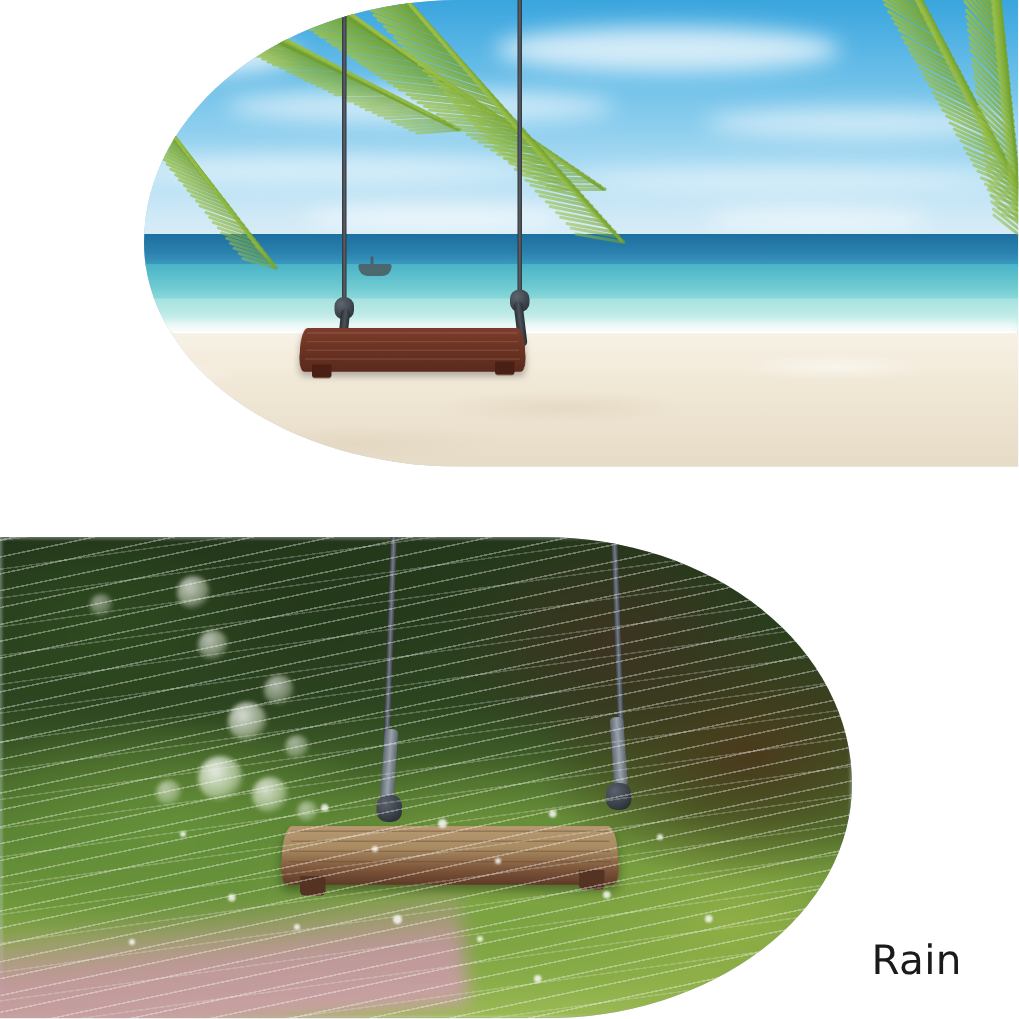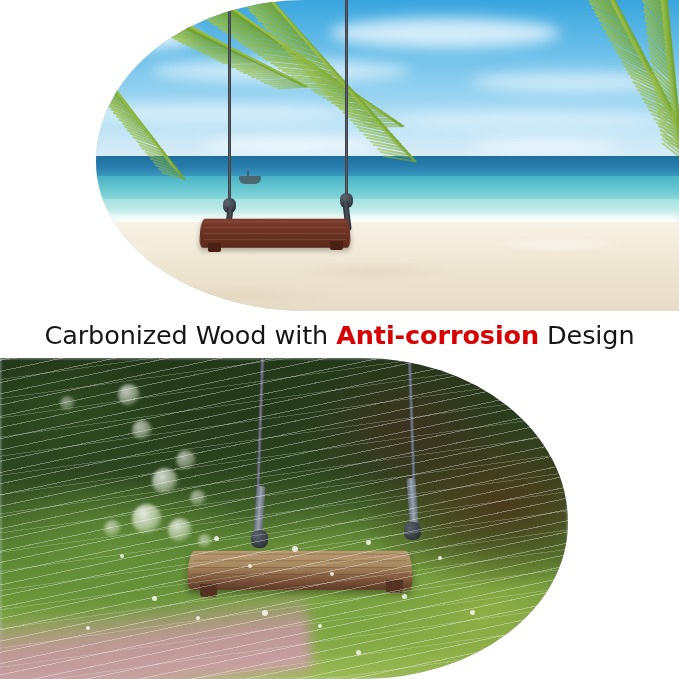--- a/index.html
+++ b/index.html
@@ -852,25 +852,20 @@
         <div class="strap" style="left:344px; top:201px; transform:rotate(-7deg);"></div>
 
         <div class="seat-sea"></div>
         <div class="seat-leg" style="left:208px; top:243px;"></div>
         <div class="seat-leg" style="left:330px; top:241px;"></div>
 
       </div>
     </div>
   </div>
 
-  <div class="headline">
-    <div class="headline-text">
-      <span class="hl-dark">Carbonized Wood with </span><span class="hl-red">Anti-corrosion</span><span class="hl-dark"> Design</span>
-    </div>
-  </div>
 
   <div class="scene-bottom">
     <div class="scene-bottom-clip">
       <div class="rain-art">
 
         <div class="foliage"></div>
         <div class="path-pink"></div>
 
         <div class="bokeh bk1"></div>
         <div class="bokeh bk2"></div>
@@ -911,14 +906,15 @@
             <div class="droplet" style="left: 438px; top: 198px; width: 4px; height: 4px;"></div>
             <div class="droplet" style="left: 470px; top: 252px; width: 5px; height: 5px;"></div>
             <div class="droplet" style="left: 86px; top: 268px; width: 4px; height: 4px;"></div>
             <div class="droplet" style="left: 356px; top: 292px; width: 5px; height: 5px;"></div>
           </div>
 
       </div>
     </div>
   </div>
 
+  <div class="label label-rain">Rain</div>
 
 </div>
 
 </body></html>

